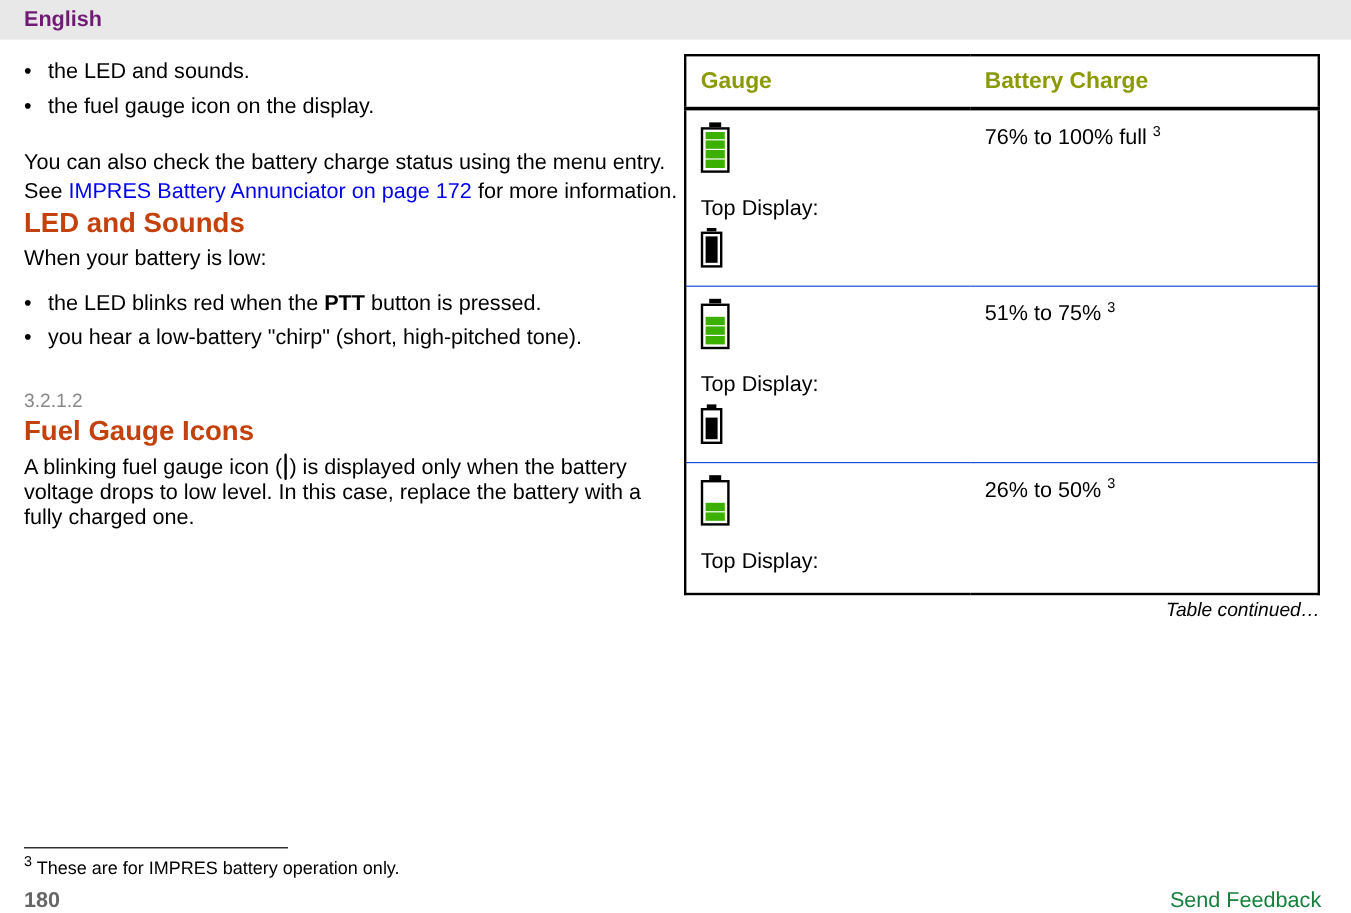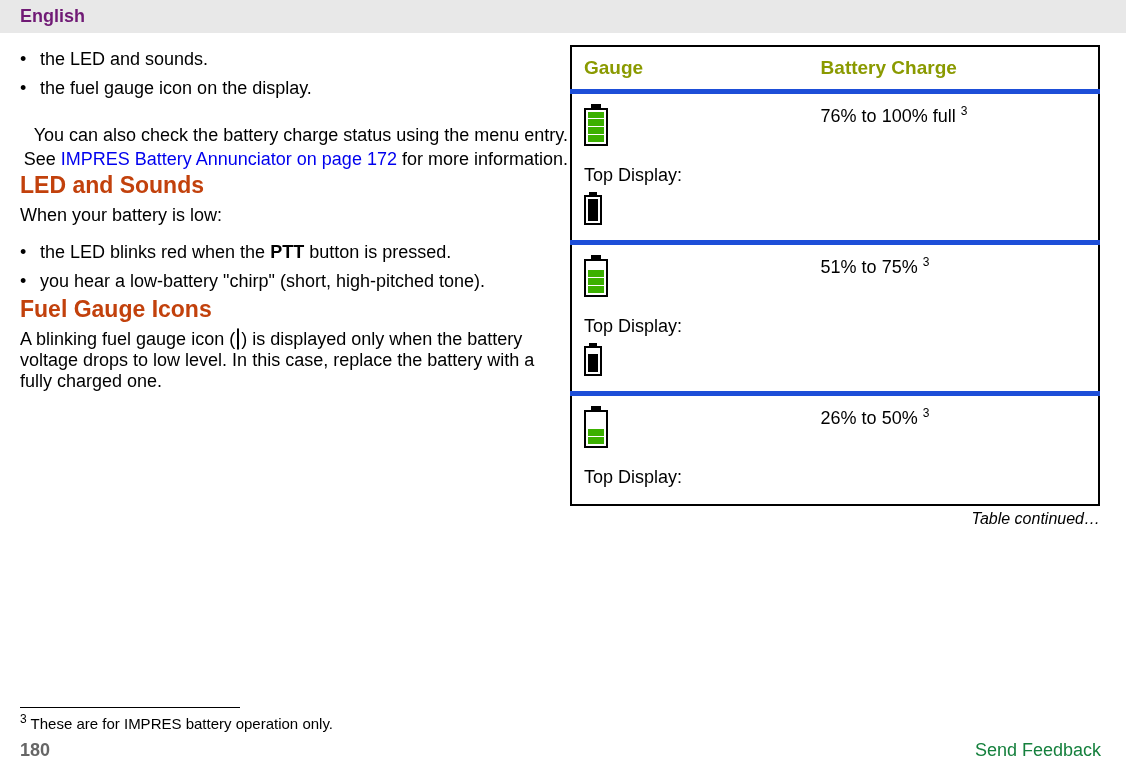--- a/index.html
+++ b/index.html
@@ -40,21 +40,20 @@
       position: relative;
     }
     .bullet-list li::before {
       content: "•";
       position: absolute;
       left: 0;
     }
     .para {
       margin: 20px 0 0 0;
       line-height: 1.35;
-      text-align: right;
     }
     .link {
       color: #0000ee;
     }
     .section-num {
       color: #888;
       font-size: 16px;
       margin-top: 30px;
       margin-bottom: 2px;
     }
@@ -80,21 +79,21 @@
       text-align: left;
       padding: 10px 12px;
       color: #8a9a00;
       font-weight: bold;
       font-size: 19px;
       border-bottom: 3px solid #000;
     }
     table.battery-table td {
       padding: 10px 12px;
       vertical-align: top;
-      border-top: 5px solid #1d4ed8;
+      border-top: 1px solid #1d4ed8;
     }
     .gauge-cell {
       width: 45%;
     }
     .top-display-label {
       margin-top: 14px;
       margin-bottom: 6px;
     }
     .table-continued {
       text-align: right;
@@ -209,20 +208,21 @@
     <p class="body-para">When your battery is low:</p>
     <ul class="bullet-list">
       <li>
         <span>the LED blinks red when the </span><span class="bold">PTT</span><span> button is pressed.</span>
       </li>
       <li>
         <span>you hear a low-battery "chirp" (short, high-pitched tone).</span>
       </li>
     </ul>
 
+    <div class="section-num">3.2.1.2</div>
     <h2 class="section-title">Fuel Gauge Icons</h2>
     <p class="body-para">
       <span>A blinking fuel gauge icon (</span><span class="inline-batt"><span class="cap"></span><span class="body"></span></span><span>) is displayed only when the battery voltage drops to low level. In this case, replace the battery with a fully charged one.</span>
     </p>
   </div>
 
   <div class="right-col">
     <table class="battery-table">
       <thead>
         <tr>

